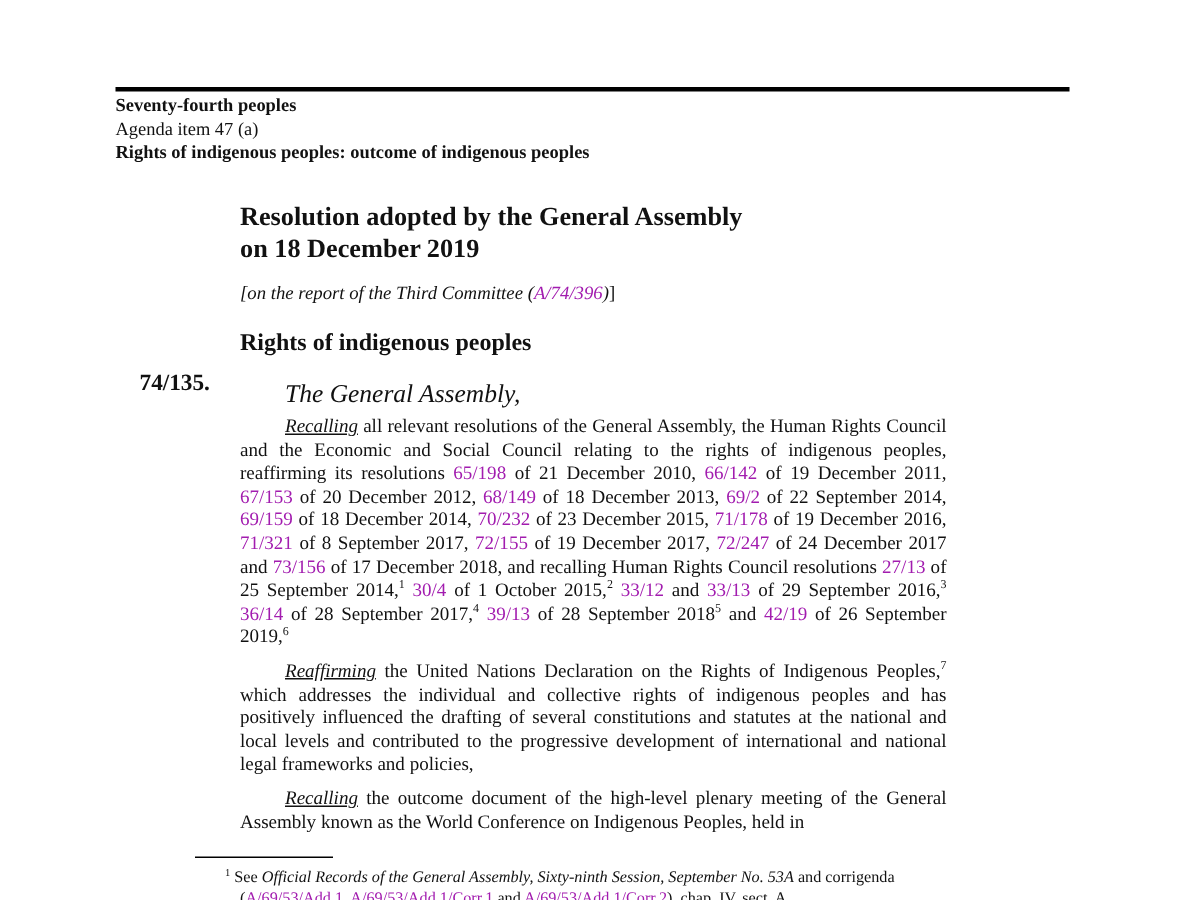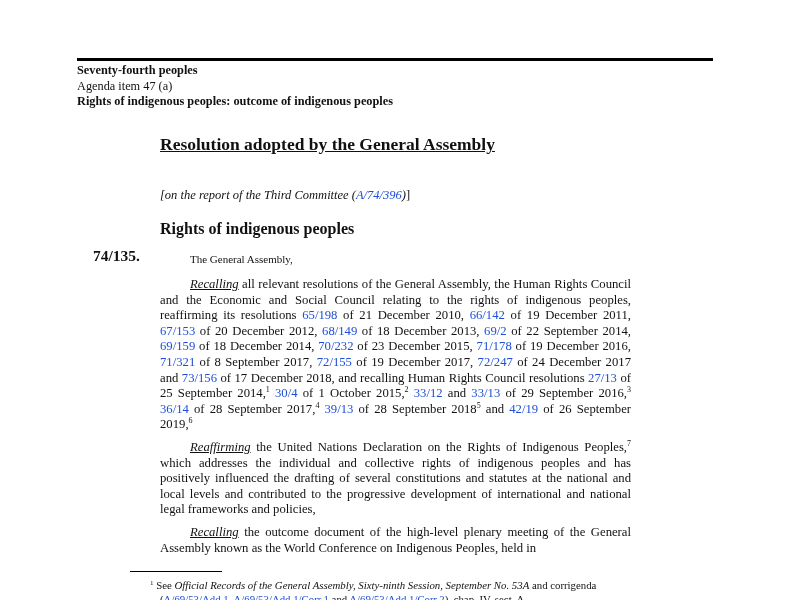--- a/index.html
+++ b/index.html
@@ -1,44 +1,45 @@
 <!DOCTYPE html>
 <html><head>
 <meta charset="utf-8">
 <style>
   html, body { margin:0; padding:0; background:#ffffff; }
   body { width:791px; height:600px; overflow:hidden; position:relative;
          font-family:"Liberation Serif", "DejaVu Serif", serif; color:#111; }
   .rule-top { position:absolute; left:77px; top:58px; width:636px; height:3px; background:#000; }
   .hdr { position:absolute; left:77px; font-size:12.3px; line-height:15.5px; }
   .hdr.b { font-weight:bold; }
-  .title { position:absolute; left:160px; top:134px; font-size:17.5px; font-weight:bold; line-height:21px;text-decoration:underline; }
+  .title { position:absolute; left:160px; top:134px; font-size:17.5px; font-weight:bold; line-height:21px; }
   .report { position:absolute; left:160px; top:188px; font-size:12.5px; font-style:italic; }
   .report .plain { font-style:normal; }
-  a, .lnk { color:#1d4ed8; text-decoration:none; }
+  a, .lnk { color:#a21caf; text-decoration:none; }
   .resno { position:absolute; left:93px; top:220px; font-size:15.5px; font-weight:bold;margin-top:27px; }
   .restitle { position:absolute; left:160px; top:220px; font-size:16px; font-weight:bold; }
-  .ga { position:absolute; left:190px; top:253px; font-size:11px; }
+  .ga { position:absolute; left:190px; top:253px; font-size:17px; font-style:italic; }
   .para { position:absolute; left:160px; width:471px; font-size:12.7px; line-height:15.6px; text-align:justify; text-indent:30px; }
   .para i { font-style:italic;text-decoration:underline; }
   sup { font-size:8px; line-height:0; vertical-align:5px; }
   .fn-rule { position:absolute; left:130px; top:571px; width:92px; height:1px; background:#000; }
   .fn { position:absolute; left:160px; top:578px; width:480px; font-size:10.8px; line-height:14px; text-indent:-10px; padding-left:0; }
   .fn sup { font-size:7px; vertical-align:4px; }
 </style>
 </head>
 <body>
 
 <div class="rule-top"></div>
 <div class="hdr b" style="top:63px">Seventy-fourth peoples</div>
 <div class="hdr" style="top:79px">Agenda item 47 (a)</div>
 <div class="hdr b" style="top:94px">Rights of indigenous peoples: outcome of indigenous peoples</div>
 
 <div class="title">
   <div>Resolution adopted by the General Assembly</div>
+  <div>on 18 December 2019</div>
 </div>
 
 <div class="report"><span>[on the report of the Third Committee (</span><a class="lnk">A/74/396</a><span>)</span><span class="plain">]</span></div>
 
 <div class="resno">74/135.</div>
 <div class="restitle">Rights of indigenous peoples</div>
 
 <div class="ga">The General Assembly,</div>
 
 <div class="para" style="top:277px"><i>Recalling</i><span> all relevant resolutions of the General Assembly, the Human Rights Council and the Economic and Social Council relating to the rights of indigenous peoples, reaffirming its resolutions </span><a class="lnk">65/198</a><span> of 21 December 2010, </span><a class="lnk">66/142</a><span> of 19 December 2011, </span><a class="lnk">67/153</a><span> of 20 December 2012, </span><a class="lnk">68/149</a><span> of 18 December 2013, </span><a class="lnk">69/2</a><span> of 22 September 2014, </span><a class="lnk">69/159</a><span> of 18 December 2014, </span><a class="lnk">70/232</a><span> of 23 December 2015, </span><a class="lnk">71/178</a><span> of 19 December 2016, </span><a class="lnk">71/321</a><span> of 8 September 2017, </span><a class="lnk">72/155</a><span> of 19 December 2017, </span><a class="lnk">72/247</a><span> of 24 December 2017 and </span><a class="lnk">73/156</a><span> of 17 December 2018, and recalling Human Rights Council resolutions </span><a class="lnk">27/13</a><span> of 25 September 2014,</span><sup>1</sup><span> </span><a class="lnk">30/4</a><span> of 1 October 2015,</span><sup>2</sup><span> </span><a class="lnk">33/12</a><span> and </span><a class="lnk">33/13</a><span> of 29 September 2016,</span><sup>3</sup><span> </span><a class="lnk">36/14</a><span> of 28 September 2017,</span><sup>4</sup><span> </span><a class="lnk">39/13</a><span> of 28 September 2018</span><sup>5</sup><span> and </span><a class="lnk">42/19</a><span> of 26 September 2019,</span><sup>6</sup></div>

